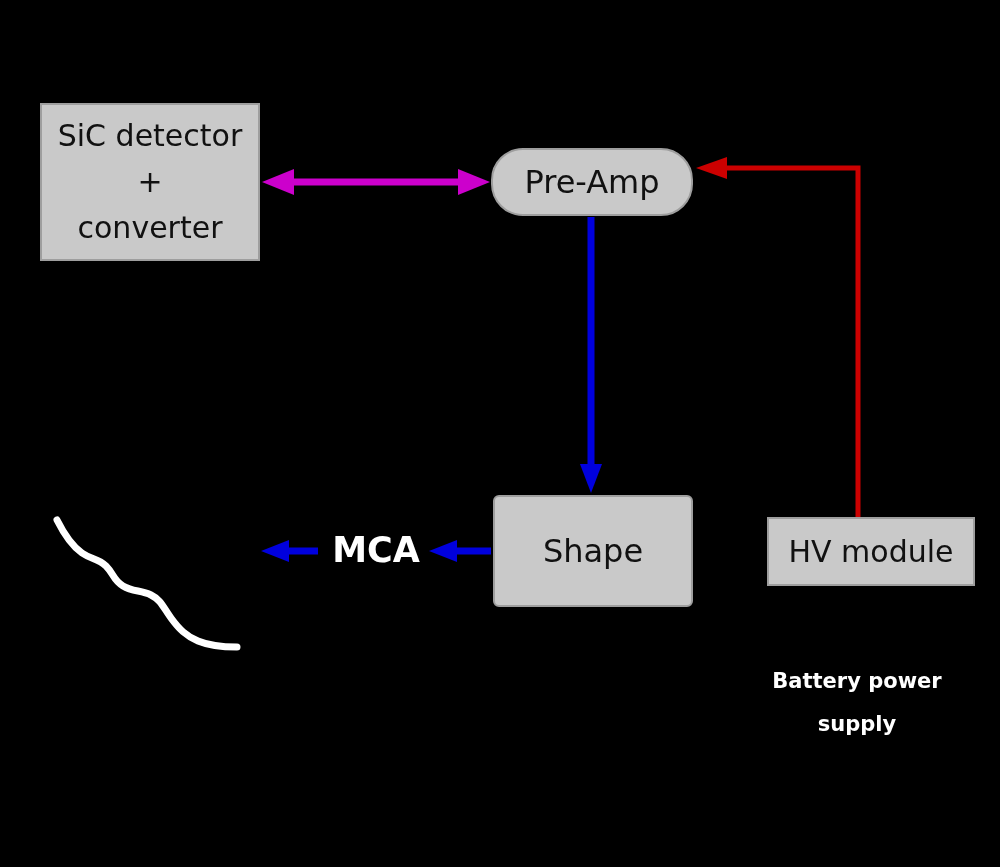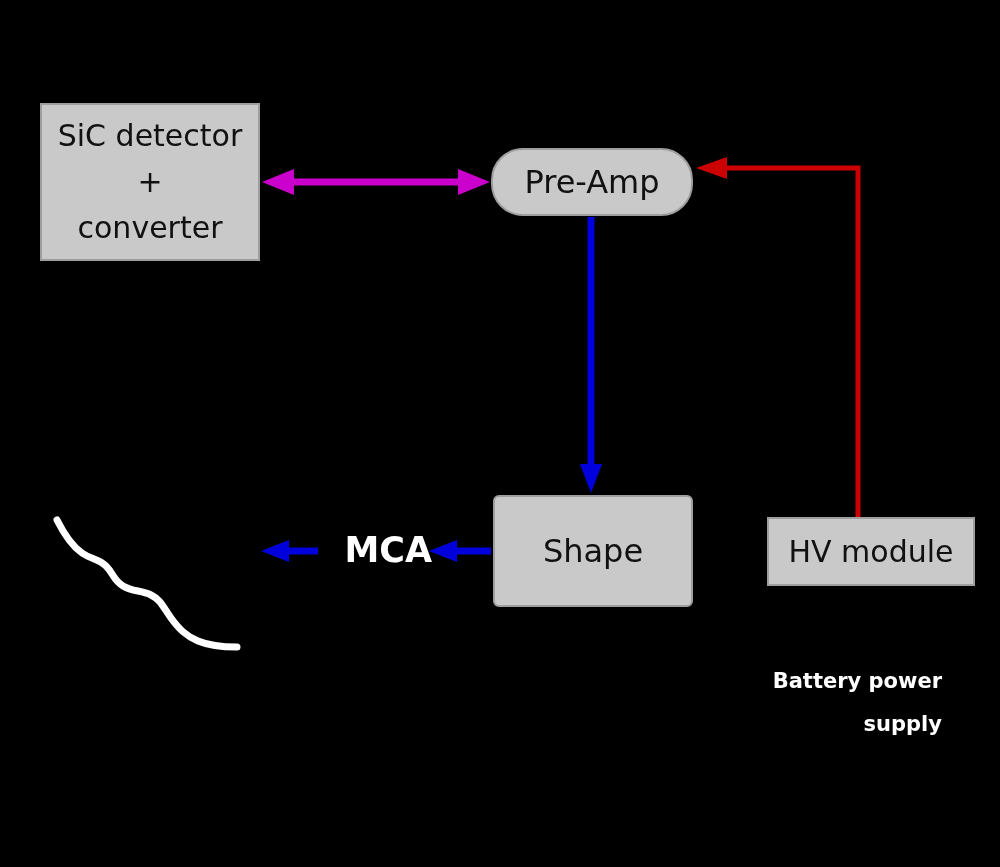--- a/index.html
+++ b/index.html
@@ -54,21 +54,21 @@
   }
   #hv-box {
     left: 767px; top: 517px;
     width: 208px; height: 69px;
     font-size: 30px;
   }
   .free-label {
     position: absolute;
     color: var(--annotation, #fff);
     font-weight: bold;
-    text-align: right;
+    text-align: center;
   }
   #mca-label {
     left: 320px; top: 530px;
     width: 112px;
     font-size: 35px;
     letter-spacing: 0px;
   }
   #battery-label {
     left: 772px; top: 660px;
     width: 170px;

